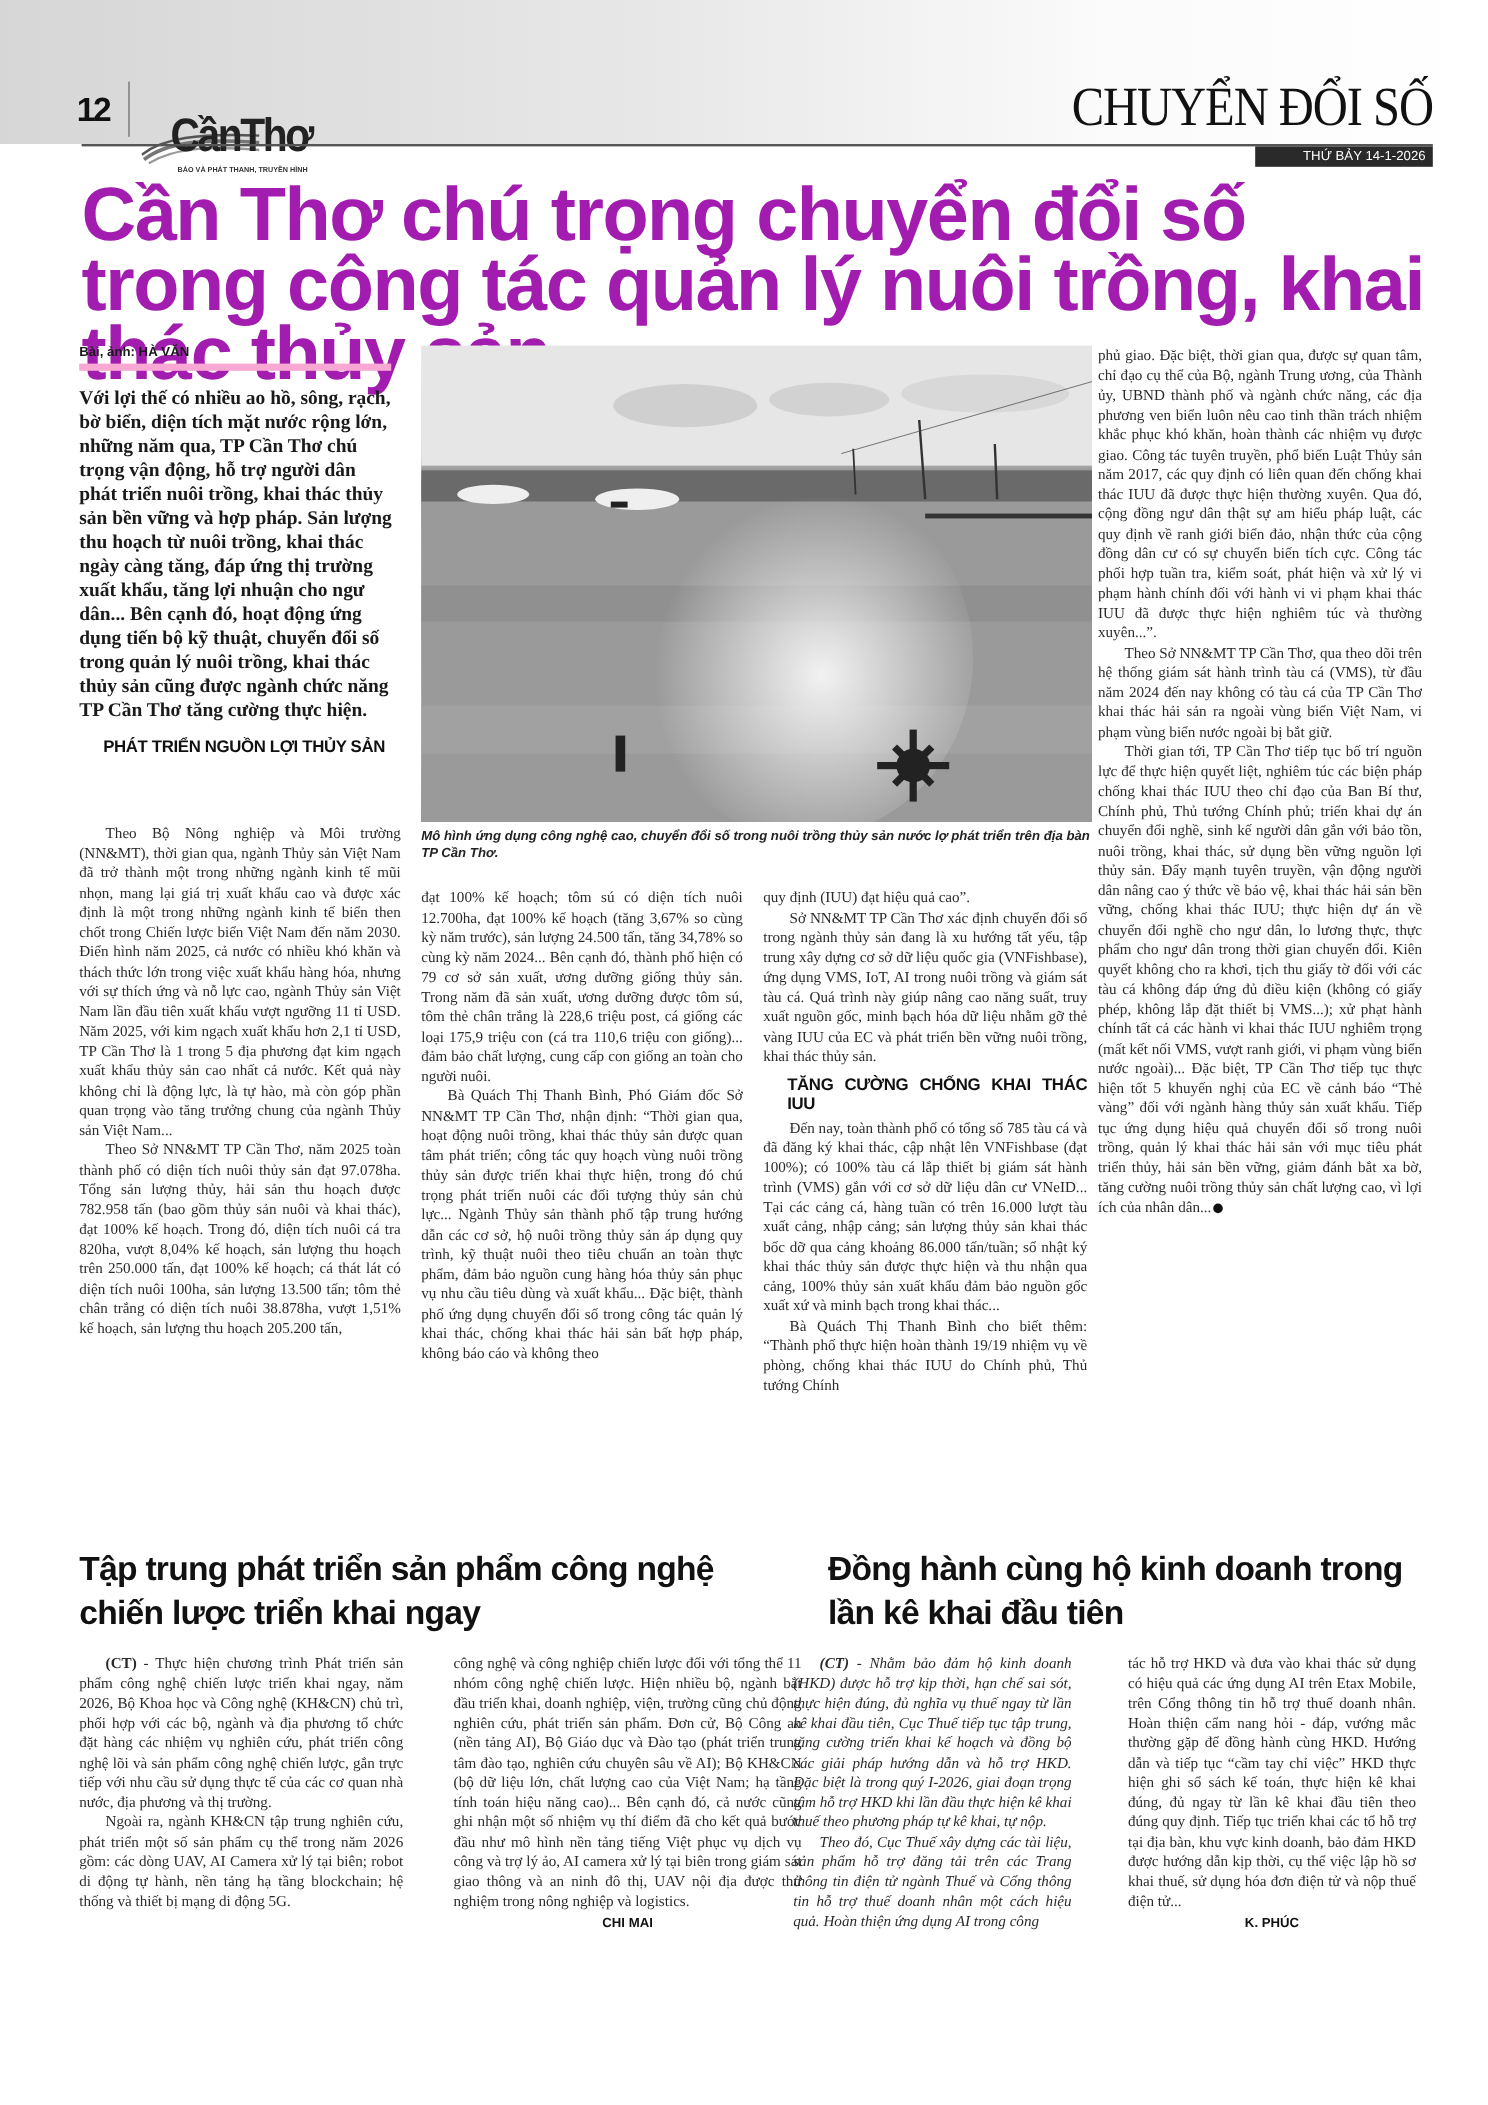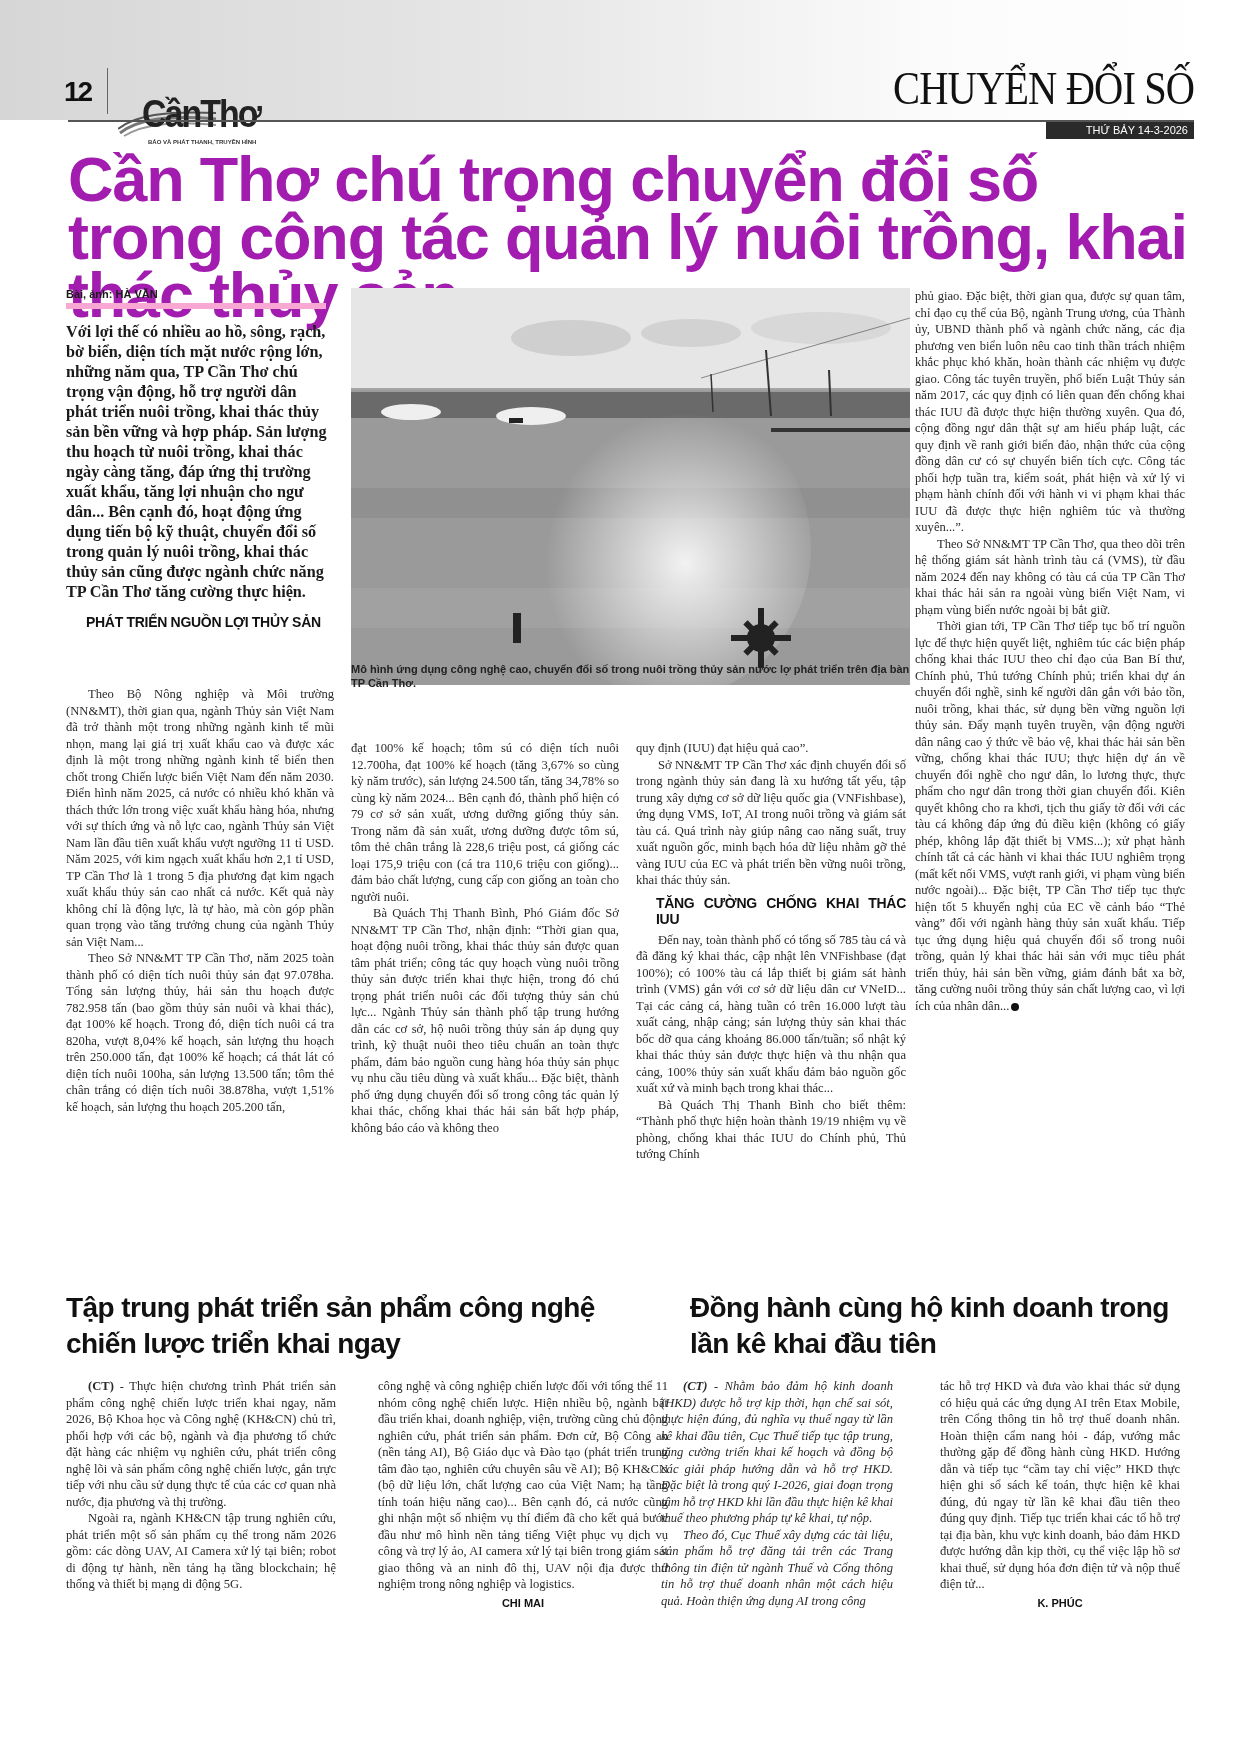--- a/index.html
+++ b/index.html
@@ -56,22 +56,22 @@
     position: absolute; font-size: 12.6px; line-height: 16.5px; text-align: justify;
     hyphens: auto; color: #2a2a2a;
   }
   .col p { margin: 0; text-indent: 22px; }
   .col p.noindent { text-indent: 0; }
   .photo {
     position: absolute; left: 351px; top: 288px; width: 559px; height: 397px; overflow: hidden;
     background: linear-gradient(180deg, #e9e9e9 0%, #d9d9d9 22%, #6e6e6e 29%, #8a8a8a 34%, #a9a9a9 45%, #8f8f8f 60%, #b4b4b4 75%, #7a7a7a 100%);
   }
   .caption {
-    position: absolute; left: 351px; top: 662px; width: 560px; font-family: "Liberation Sans", sans-serif;
-    font-weight: bold; font-size: 11px; line-height: 14px; color: #222;
+    position: absolute; left: 351px; top: 690px; width: 560px; font-family: "Liberation Sans", sans-serif;
+    font-weight: bold; font-size: 11px; line-height: 14px; color: #222; font-style: italic;
   }
   .endmark { display: inline-block; width: 8px; height: 8px; border-radius: 50%; background: #111; vertical-align: middle; margin-left: 2px; }
   .headline2 {
     position: absolute; font-family: "Liberation Sans", sans-serif; font-weight: bold; font-size: 28px;
     line-height: 36px; color: #111; letter-spacing: -0.6px;
   }
   .lead-tag { font-weight: bold; }
   .signature {
     font-family: "Liberation Sans", sans-serif; font-weight: bold; font-size: 11px; text-align: center; margin-top: 2px; color: #111;
   }
@@ -87,21 +87,21 @@
       <path d="M2 24 C 20 10, 50 6, 98 10" stroke="#777" stroke-width="3" fill="none"></path>
       <path d="M6 27 C 26 15, 54 12, 98 16" stroke="#999" stroke-width="2" fill="none"></path>
       <path d="M0 20 C 18 6, 46 2, 98 4" stroke="#555" stroke-width="2" fill="none"></path>
     </svg>
     <div class="logo-word">CầnThơ</div>
     <div class="logo-tag">BÁO VÀ PHÁT THANH, TRUYỀN HÌNH</div>
   </div>
   <div class="section-title">CHUYỂN ĐỔI SỐ</div>
 </div>
 <div class="top-rule"></div>
-<div class="date-badge">THỨ BẢY 14-3-2026</div>
+<div class="date-badge">THỨ BẢY 14-1-2026</div>
 
 <h1 class="headline" style="margin:0">Cần Thơ chú trọng chuyển đổi số trong công tác quản lý nuôi trồng, khai thác thủy sản</h1>
 <div class="byline">Bài, ảnh: HÀ VĂN</div>
 
 <div class="lede">
   <div>Với lợi thế có nhiều ao hồ, sông, rạch, bờ biển, diện tích mặt nước rộng lớn, những năm qua, TP Cần Thơ chú trọng vận động, hỗ trợ người dân phát triển nuôi trồng, khai thác thủy sản bền vững và hợp pháp. Sản lượng thu hoạch từ nuôi trồng, khai thác ngày càng tăng, đáp ứng thị trường xuất khẩu, tăng lợi nhuận cho ngư dân... Bên cạnh đó, hoạt động ứng dụng tiến bộ kỹ thuật, chuyển đổi số trong quản lý nuôi trồng, khai thác thủy sản cũng được ngành chức năng TP Cần Thơ tăng cường thực hiện.</div>
   <div class="subhead" style="margin-top:10px">PHÁT TRIỂN NGUỒN LỢI THỦY SẢN</div>
 </div>
 
 <div class="col" style="left:66px; top:686px; width:268px;">

